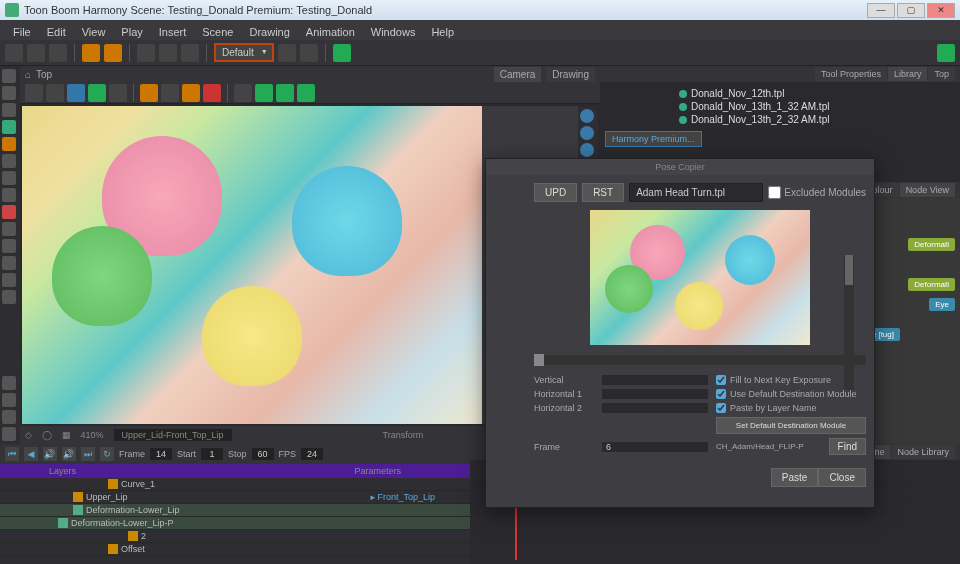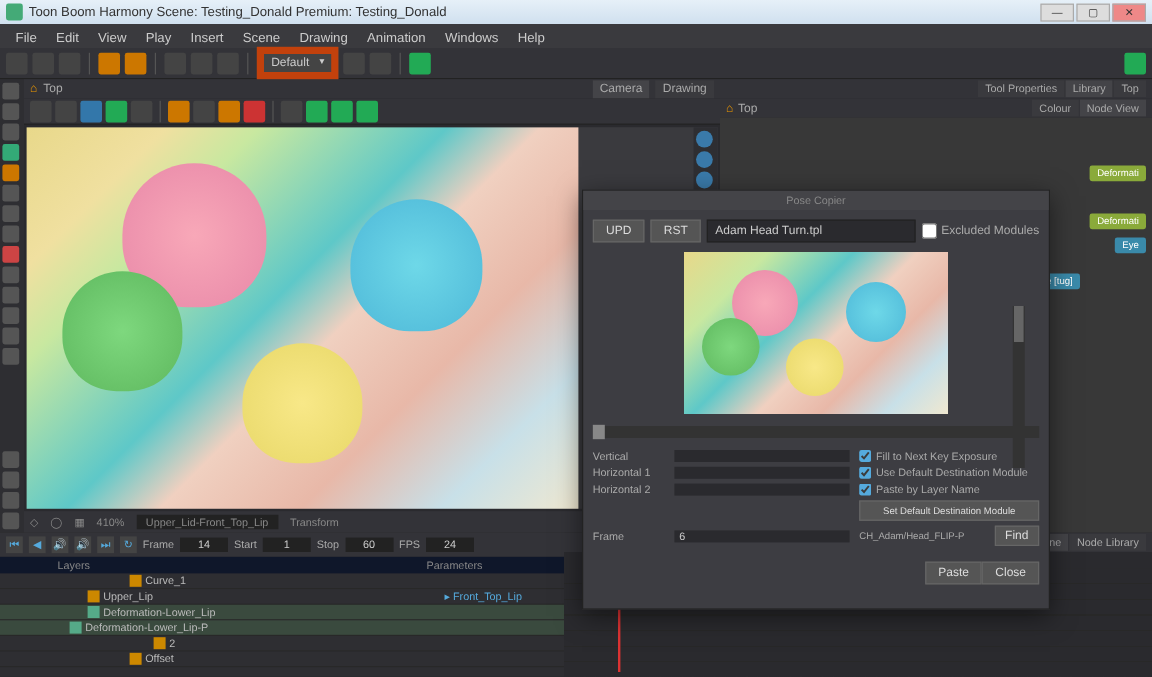--- a/index.html
+++ b/index.html
@@ -17,21 +17,21 @@
 .menubar span { padding: 2px 8px; cursor: pointer; }
 
 
 .maintoolbar { height: 26px; background: #333338; display: flex; align-items: center; padding: 0 5px; border-bottom: 1px solid #222; gap: 4px; }
 .tbtn { width: 18px; height: 18px; background: #444; border-radius: 2px; display: flex; align-items: center; justify-content: center; cursor: pointer; }
 .tbtn.green { background: #2a5; }
 .tbtn.orange { background: #c70; }
 .tbtn.blue { background: #37a; }
 .tbtn.red { background: #c33; }
 .tsep { width: 1px; height: 18px; background: #555; margin: 0 3px; }
-.dropdown { background: #444; color: #ccc; padding: 2px 18px 2px 6px; font-size: 10px; border: 6px solid #c2410c; position: relative; }
+.dropdown { background: #444; color: #ccc; padding: 2px 18px 2px 6px; font-size: 10px; border: 2px solid #c2410c; position: relative; }
 .dropdown::after { content: '▼'; position: absolute; right: 4px; top: 3px; font-size: 7px; }
 
 
 .workspace { display: flex; height: 378px; }
 .leftbar { width: 20px; background: #2e2e32; display: flex; flex-direction: column; padding: 3px 2px; gap: 3px; }
 .leftbar .tool { width: 14px; height: 14px; background: #555; border-radius: 2px; cursor: pointer; }
 .leftbar .tool.sel { background: #3a7; }
 .leftbar .tool.o { background: #c70; }
 .leftbar .tool.r { background: #c44; }
 
@@ -69,40 +69,40 @@
 .node-panel { flex: 1; background: #383838; position: relative; overflow: hidden; }
 .node { position: absolute; background: #6a9; padding: 2px 6px; font-size: 8px; color: #fff; border-radius: 2px; }
 .node.b { background: #3a8aaa; }
 .node.g { background: #8aaa3a; }
 
 
 .bottom { height: 120px; background: #2a2a2e; display: flex; }
 .timeline-left { width: 470px; background: #2e2e32; }
 .playbar { height: 20px; background: #333338; display: flex; align-items: center; padding: 0 5px; gap: 5px; font-size: 9px; }
 .playbtn { width: 14px; height: 14px; background: #444; display: flex; align-items: center; justify-content: center; color: #5ad; cursor: pointer; }
-.numfield { background: #222; color: #ccc; padding: 1px 4px; width: 40px; text-align: center; }
-
-.layer-header { height: 14px; background: #0f172a; display: flex; align-items: center; padding: 0 28px; font-size: 9px; color: #888; }
+.numfield { background: #222; color: #ccc; padding: 1px 4px; width: 22px; text-align: center; }
+
+.layer-header { height: 14px; background: #4c1d95; display: flex; align-items: center; padding: 0 16px; font-size: 9px; color: #888; gap: 13px; }
 .layers { }
 .layer-row { height: 13px; display: flex; align-items: center; padding: 0 5px; font-size: 9px; color: #bbb; background: #2e2e32; border-bottom: 1px solid #282828; }
 .layer-row.sel { background: #3a4a3e; }
 .layer-indent { display: inline-block; }
 .layer-icon { width: 10px; height: 10px; background: #5a8; margin: 0 3px; }
 .layer-icon.o { background: #c80; }
 .layer-param { color: #5ad; margin-left: auto; padding-right: 30px; }
 
 .timeline-right { flex: 1; background: #2a2a2e; position: relative; }
 .timeline-tabs { height: 16px; background: #333338; display: flex; align-items: center; justify-content: flex-end; padding: 0 5px; gap: 1px; font-size: 9px; }
 .tl-grid { position: absolute; top: 30px; left: 0; right: 0; bottom: 0; background: repeating-linear-gradient(0deg, #2a2a2e 0, #2a2a2e 12px, #282828 12px, #282828 13px), repeating-linear-gradient(90deg, #2a2a2e 0, #2a2a2e 8px, #303030 8px, #303030 9px); }
 .tl-red { position: absolute; top: 16px; left: 45px; width: 2px; height: 100px; background: #d33; }
 
 
 .dialog { position: absolute; left: 485px; top: 158px; width: 390px; height: 350px; background: #3d3d42; border: 1px solid #222; box-shadow: 0 5px 20px rgba(0,0,0,0.5); }
 .dlg-title { height: 16px; background: #444448; text-align: center; font-size: 9px; color: #888; line-height: 16px; }
-.dlg-body { padding: 8px; }
+.dlg-body { padding: 8px; margin-left: 40px; }
 .dlg-row1 { display: flex; gap: 5px; align-items: center; margin-bottom: 8px; }
 .dlg-btn { background: #555; color: #ddd; padding: 3px 10px; font-size: 10px; cursor: pointer; border: 1px solid #666; }
 .dlg-input { flex: 1; background: #2a2a2e; color: #ccc; padding: 3px 6px; font-size: 10px; border: 1px solid #222; }
 .dlg-chk { display: flex; align-items: center; gap: 3px; }
 .dlg-chk input { accent-color: #5ad; }
 
 .dlg-preview { width: 220px; height: 135px; margin: 5px auto 10px; background: linear-gradient(135deg, #e8d88a 0%, #c8e8a0 20%, #5ec8c8 40%, #f0d0c0 55%, #e8b8a8 70%, #c8e0e8 85%, #f0e8d0 100%); position: relative; }
 .dlg-preview::before { content: ''; position: absolute; left: 40px; top: 15px; width: 55px; height: 55px; background: radial-gradient(circle, #f8a8b8, #e888a8); border-radius: 50%; }
 .dlg-preview::after { content: ''; position: absolute; left: 15px; top: 55px; width: 48px; height: 48px; background: radial-gradient(circle, #7ed87e, #5eb85e); border-radius: 50%; }
 .dlg-char2 { position: absolute; right: 35px; top: 25px; width: 50px; height: 50px; background: radial-gradient(circle, #6ed8e8, #4eb8d8); border-radius: 50%; }
@@ -232,33 +232,50 @@
         <div class="tool"></div>
         <div class="tool"></div>
       </div>
     </div>
     <div class="viewport-footer">
       <span>◇</span>
       <span>◯</span>
       <span>▦</span>
       <span>410%</span>
       <span style="background:#222;padding:1px 8px">Upper_Lid-Front_Top_Lip</span>
-      <span style="flex:1;">Transform</span>
+      <span style="flex:1;text-align:center">Transform</span>
       <span>Fr 15</span>
     </div>
   </div>
 
   <div class="rightpanels">
     <div class="panel-header">
       <div style="flex:1"></div>
       <div class="panel-tabs">
         <div class="panel-tab">Tool Properties</div>
         <div class="panel-tab active">Library</div>
         <div class="panel-tab">Top</div>
       </div>
+    </div>
+    <div class="library-panel">
+      <div class="lib-list">
+        <div class="lib-item">
+            <div class="dot"></div>
+            <span>Donald_Nov_12th.tpl</span>
+          </div>
+        <div class="lib-item">
+            <div class="dot"></div>
+            <span>Donald_Nov_13th_1_32 AM.tpl</span>
+          </div>
+        <div class="lib-item">
+            <div class="dot"></div>
+            <span>Donald_Nov_13th_2_32 AM.tpl</span>
+          </div>
+      </div>
+      <div class="lib-card">Harmony Premium...</div>
     </div>
     <div class="panel-header">
       <span class="home" style="color:#e90">⌂</span>
       <span style="margin-left:4px">Top</span>
       <div style="flex:1"></div>
       <div class="panel-tabs">
         <div class="panel-tab">Colour</div>
         <div class="panel-tab active">Node View</div>
       </div>
     </div>

